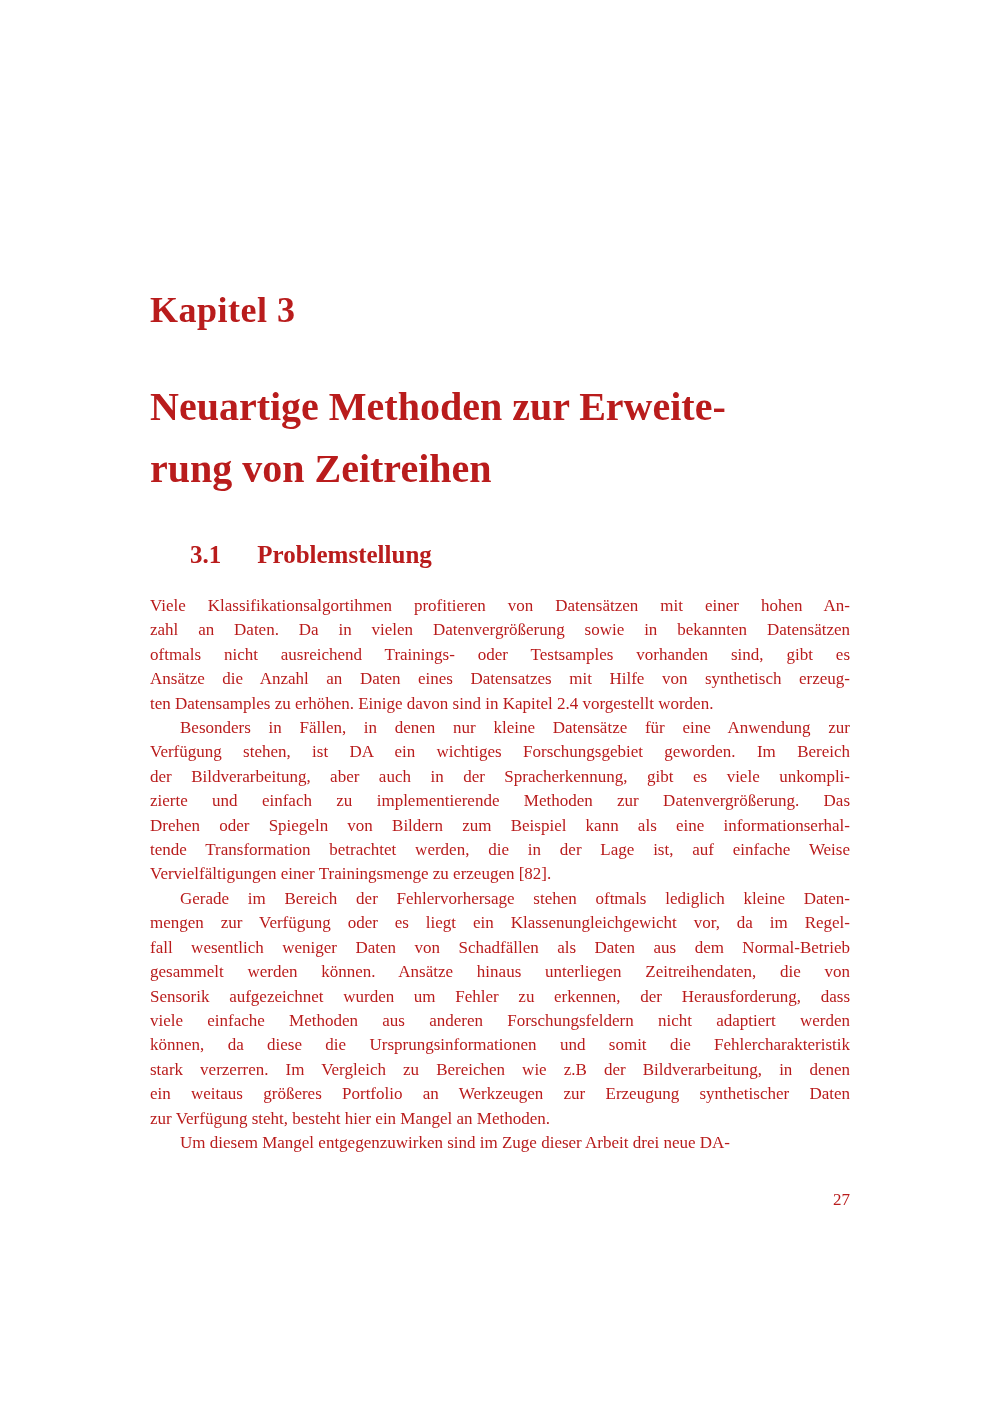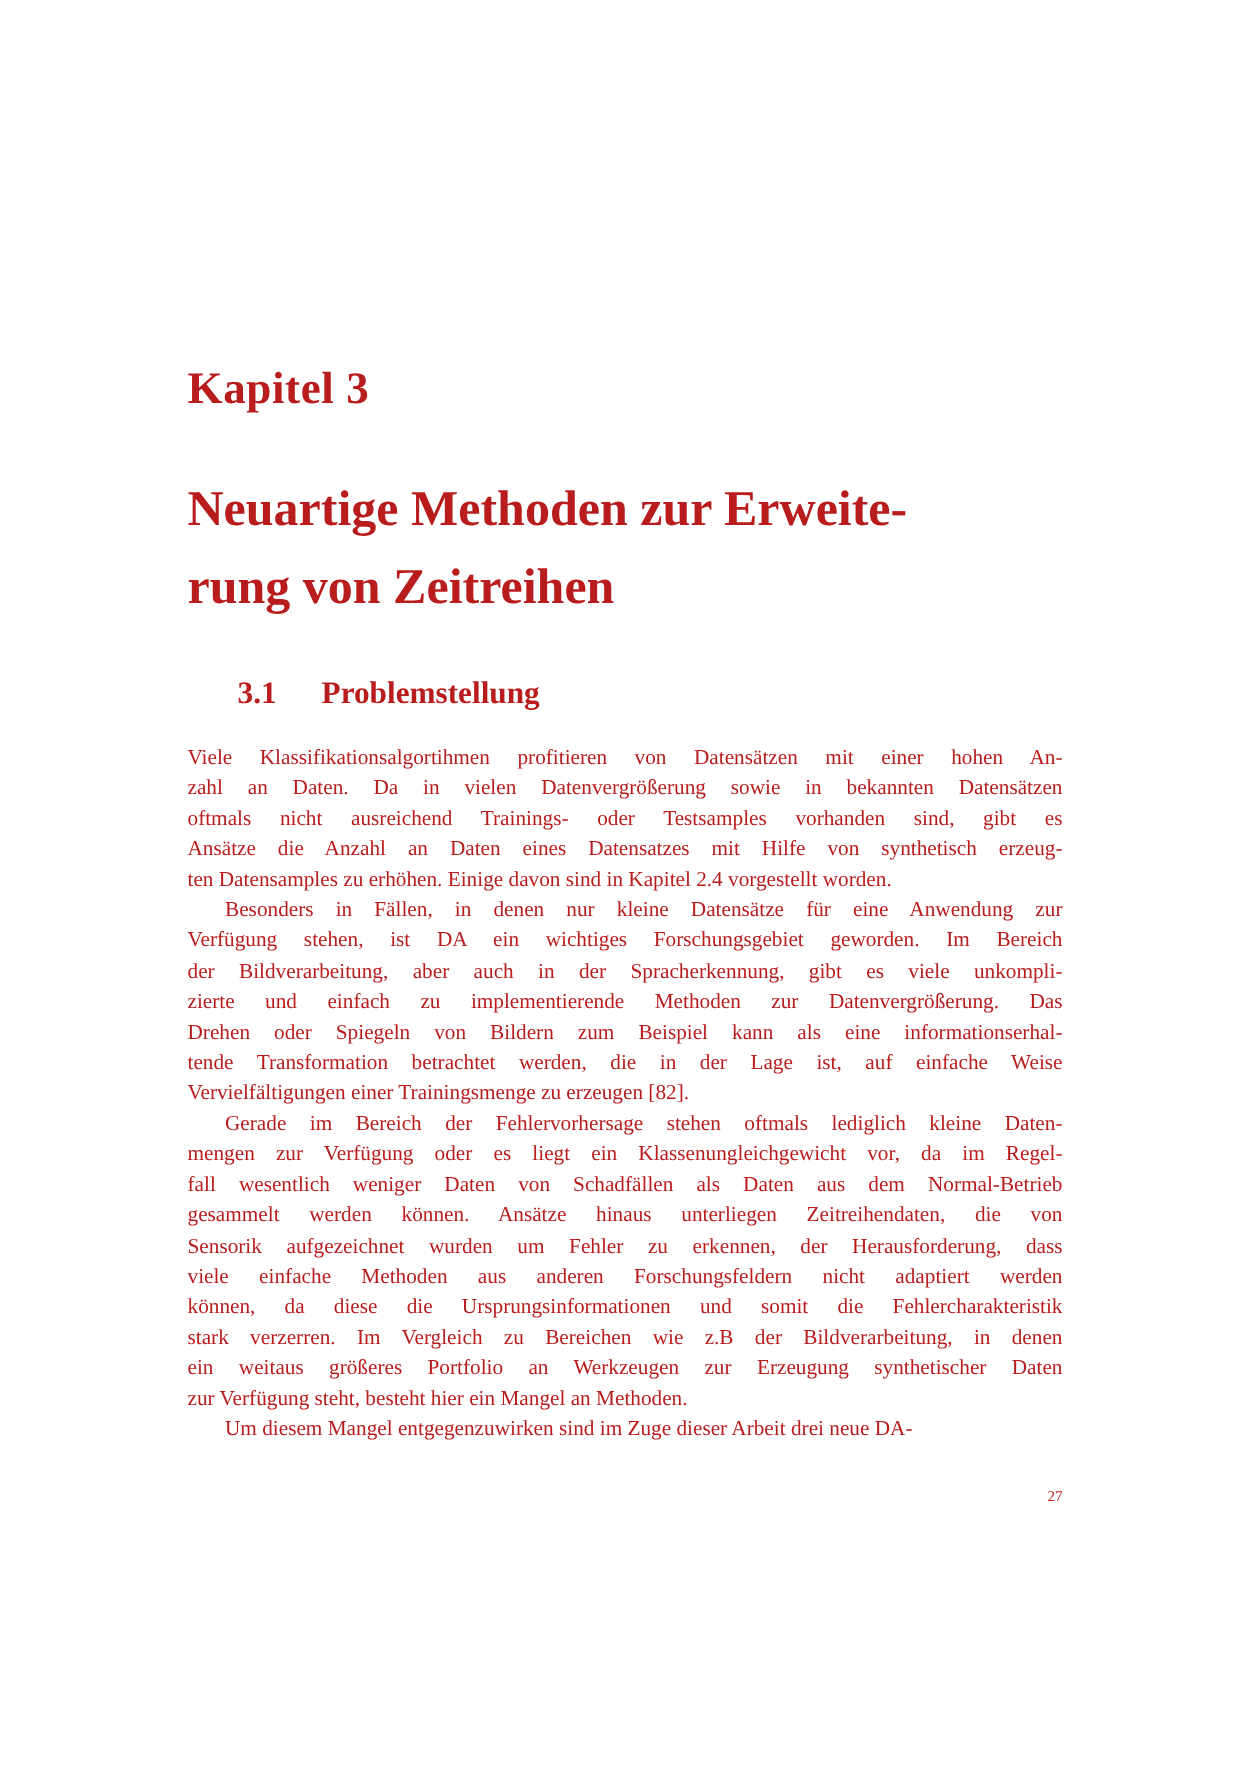--- a/index.html
+++ b/index.html
@@ -63,21 +63,21 @@
     white-space: normal;
   }
   .body-line.last { text-align-last: left; }
   .paragraph.indented .body-line.first { padding-left: 30px; }
   .page-number {
     position: absolute;
     top: 1190px;
     left: 150px;
     width: 700px;
     text-align: right;
-    font-size: 12px;
+    font-size: 17px;
   }
 </style>
 </head>
 <body>
 
 <div class="page">
   <div class="content">
 
     <h1 class="chapter-label">Kapitel 3</h1>
 

